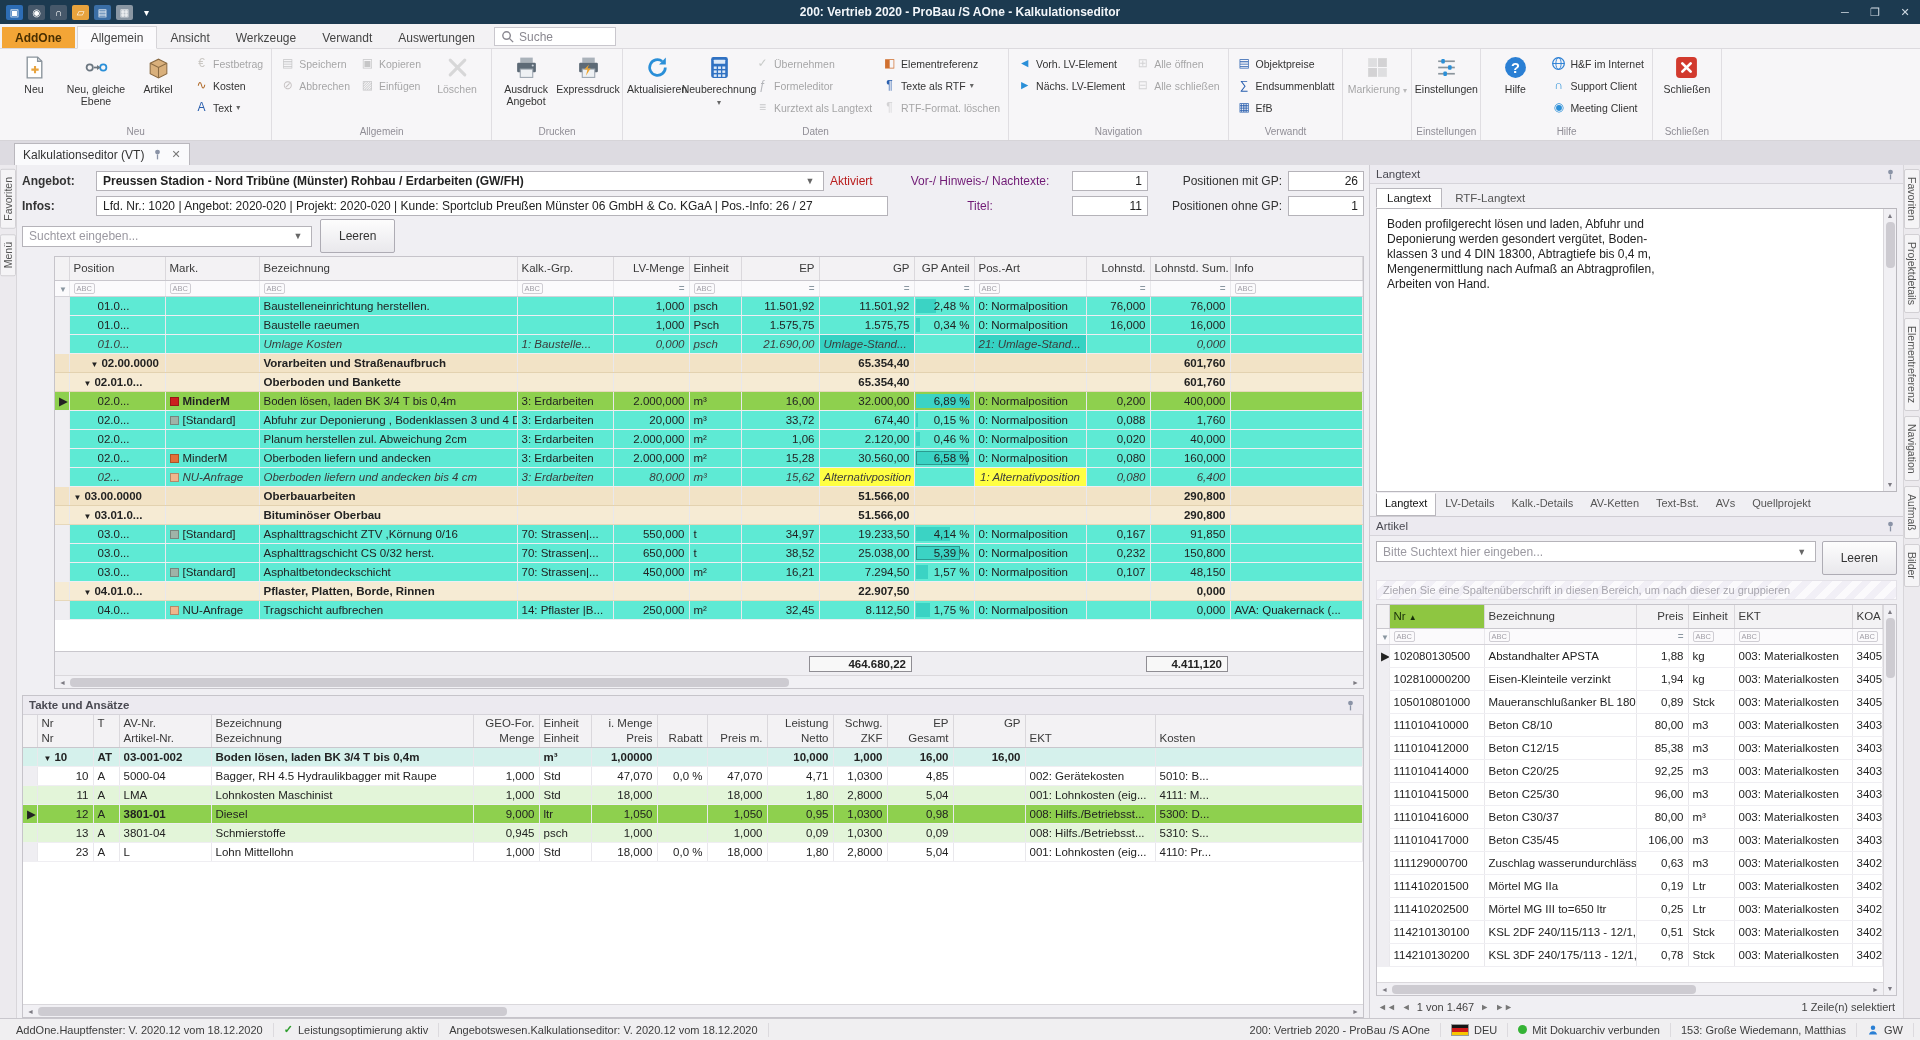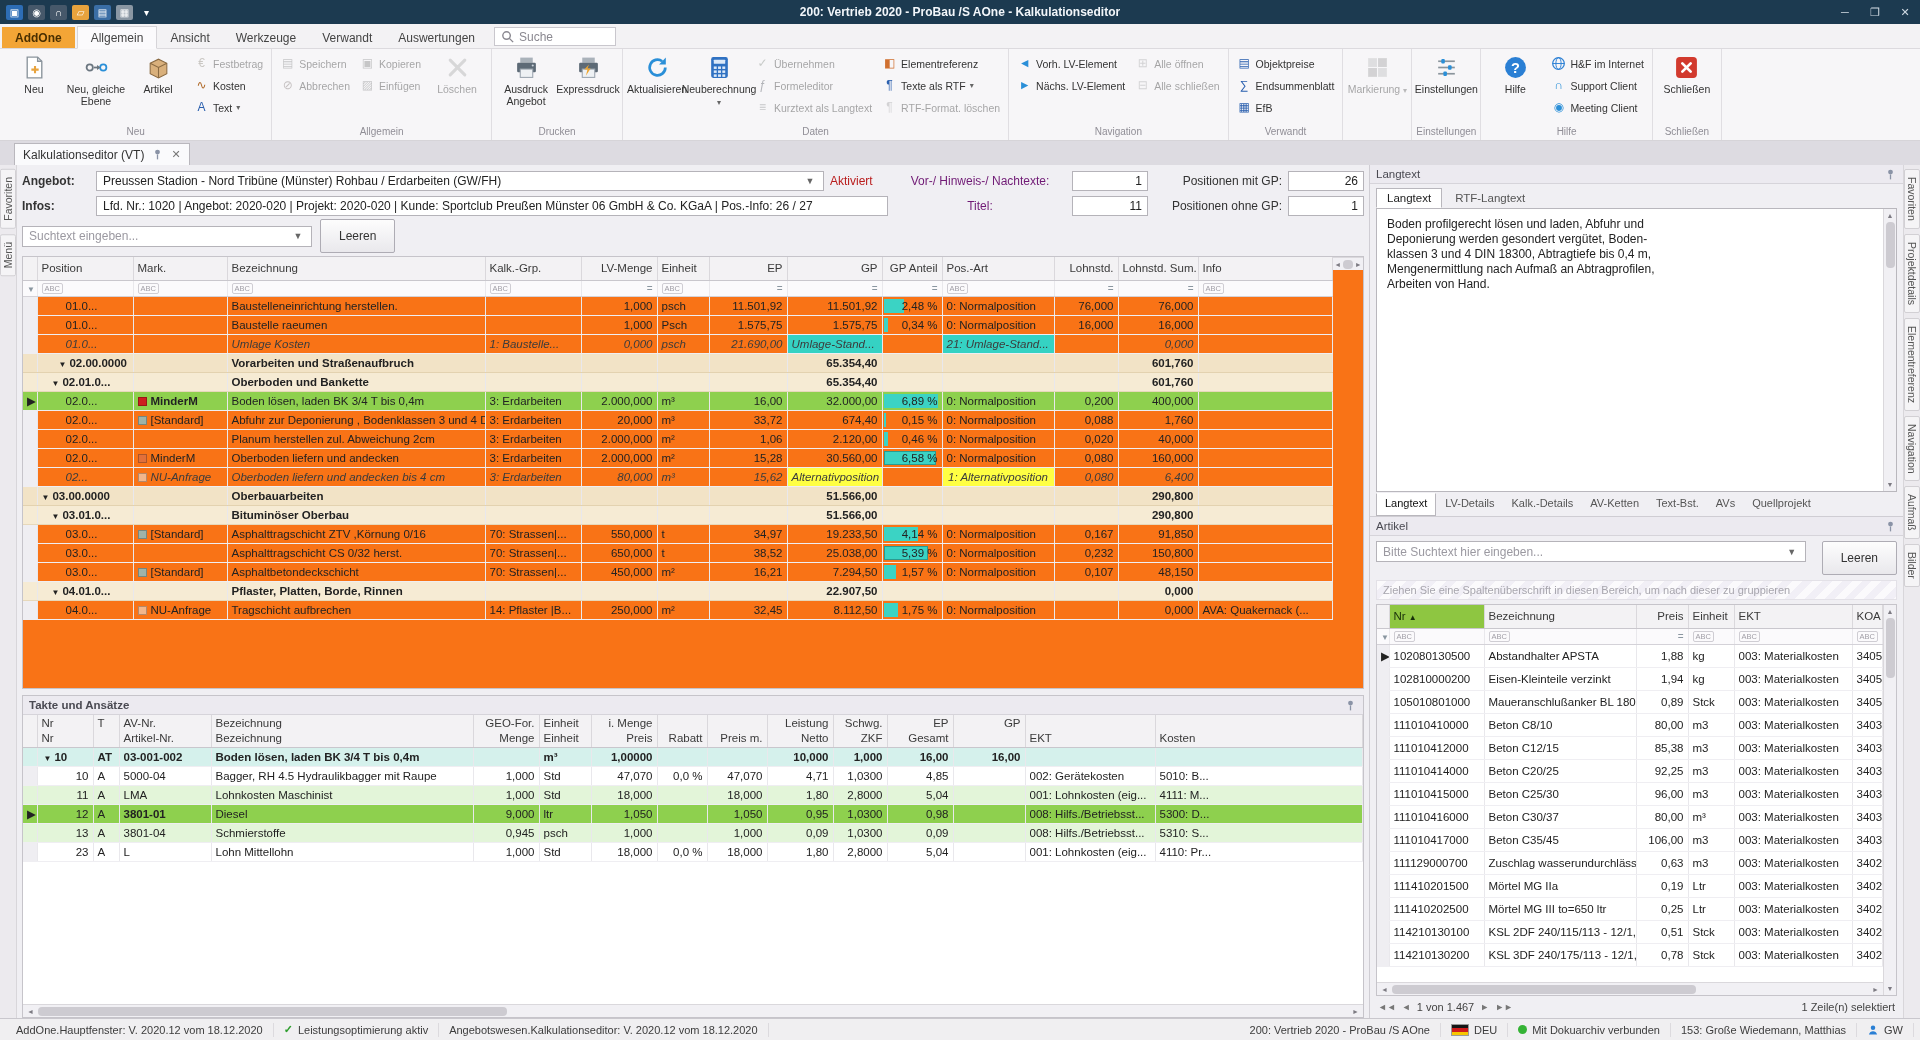--- a/index.html
+++ b/index.html
@@ -51,34 +51,34 @@
   .vstrip { width:17px; }
   .vtab { writing-mode:vertical-rl; font-size:10.5px; color:#555; background:#f5f4f6; border:1px solid #d2d0d4; padding:7px 1px; border-radius:2px; }
   .vstrip.left .vtab { transform:rotate(180deg); }
 
   .leftmain { flex:1; display:flex; flex-direction:column; min-width:0; padding:5px 5px 0 5px; }
 
   
   .form-row { display:flex; align-items:center; height:21px; margin-bottom:4px; gap:6px; }
   .flabel { width:68px; font-weight:bold; color:#333; flex:0 0 auto; }
   .ffield { flex:1; background:#fff; border:1px solid #b5b3b9; height:20px; display:flex; align-items:center; padding:0 6px; overflow:hidden; white-space:nowrap; }
-  .ffield.bold { font-weight:normal; }
+  .ffield.bold { font-weight:bold; }
   .fcaret { width:14px; color:#666; font-size:9px; text-align:center; flex:0 0 auto; }
   .gray-label { width:58px; color:#b91c1c; flex:0 0 auto; }
   .rlabel2 { width:172px; text-align:center; color:#701a75; flex:0 0 auto; }
   .rlabel3 { width:128px; text-align:right; color:#333; flex:0 0 auto; }
   .fbox { width:76px; background:#fff; border:1px solid #b5b3b9; height:20px; line-height:18px; text-align:right; padding:0 5px; flex:0 0 auto; }
 
   .searchrow { display:flex; align-items:center; gap:8px; height:22px; margin:5px 0 9px 0; }
   .combo { width:290px; border:1px solid #b5b3b9; background:#fff; height:21px; display:flex; align-items:center; padding:0 6px; color:#9b99a1; }
   .combo .fcaret { margin-left:auto; }
   .btn { border:1px solid #aeacb4; background:linear-gradient(#fdfdfd,#e9e8ec); height:21px; padding:16px 18px; display:flex; align-items:center; color:#333; border-radius:2px; }
 
   
-  .gridwrap { flex:1; display:flex; flex-direction:row; min-height:0; border:1px solid #c6c4ca; background:#f97316; }
+  .gridwrap { flex:1; display:flex; flex-direction:column; min-height:0; border:1px solid #c6c4ca; background:#5eead4;margin-left:32px; }
   table.grid { border-collapse:collapse; table-layout:fixed; width:100%; }
   table.grid th { background:#f3f2f4; border-right:1px solid #dad8dc; border-bottom:1px solid #c9c7cd; font-weight:normal;
                   font-size:11.5px; color:#3a3a3a; height:23px; padding:0 4px; text-align:left; white-space:nowrap; overflow:hidden; }
   table.grid th.r, table.grid td.r { text-align:right; }
   table.grid td { border-right:1px solid #e9e8ec; border-bottom:1px solid #efeef2; height:19px; padding:0 4px;
                   font-size:11.5px; white-space:nowrap; overflow:hidden; }
   td.markercol, th.markercol { background:#efeef2; border-right:1px solid #d4d2d8; text-align:center; padding:0; font-size:9px; color:#222; }
   tr.filterrow td { background:#fbfafc; height:16px; border-bottom:1px solid #d4d2d8; }
   .abc { display:inline-block; border:1px solid #cfcdd3; border-radius:2px; font-size:7.5px; color:#a09ea6; line-height:9px; padding:0 2px; vertical-align:middle; }
   .eqf { color:#8a96a0; font-size:10px; }
@@ -120,21 +120,21 @@
   .lt-textwrap { flex:1; margin:0 6px; border:1px solid #b9b7bd; background:#fff; display:flex; min-height:0; }
   .lt-text { flex:1; padding:8px 10px; font-size:12px; line-height:15px; white-space:pre-line; overflow:hidden; }
   .vscroll { width:13px; background:#f1f0f4; border-left:1px solid #dad8dc; display:flex; flex-direction:column; align-items:center; flex:0 0 auto; }
   .vs-ar { height:13px; font-size:7px; color:#7c7a82; line-height:13px; }
   .vs-th { width:9px; background:#cdcbd1; border-radius:4px; }
   .lt-bottomtabs { height:24px; display:flex; align-items:stretch; padding:2px 6px 0; gap:1px; flex:0 0 auto; }
   .bt-tab { padding:3px 8px; font-size:11px; color:#555; }
   .bt-tab.on { background:#fff; border:1px solid #b9b7bd; border-top:1px solid #fff; margin-top:-1px; color:#111; }
 
   .artpanel { flex:1; display:flex; flex-direction:column; min-height:0; }
-  .art-search { display:flex; gap:16px; padding:5px 6px; }
+  .art-search { display:flex; gap:6px; padding:5px 6px; }
   .art-search .combo { flex:1; width:auto; }
   .art-hint { height:20px; margin:0 6px 4px; display:flex; align-items:center; padding:0 6px; font-size:11px; color:#a7a5ad;
               background:repeating-linear-gradient(135deg,#fbfafc 0 7px,#f1eff6 7px 14px); border:1px solid #e3e1e7; }
   .art-tablewrap { flex:1; display:flex; min-height:0; margin:0 6px; border:1px solid #c6c4ca; background:#fff; }
   .art-left { flex:1; display:flex; flex-direction:column; min-width:0; }
   .art-rows { flex:1; overflow:hidden; }
   th.sorted { background:#8ec641 !important; color:#18300a !important; }
   .sortar { font-size:8px; }
   .art-foot { height:22px; display:flex; align-items:center; padding:0 8px; font-size:11px; color:#444; gap:6px; flex:0 0 auto; }
   .art-foot .sel { margin-left:auto; }

